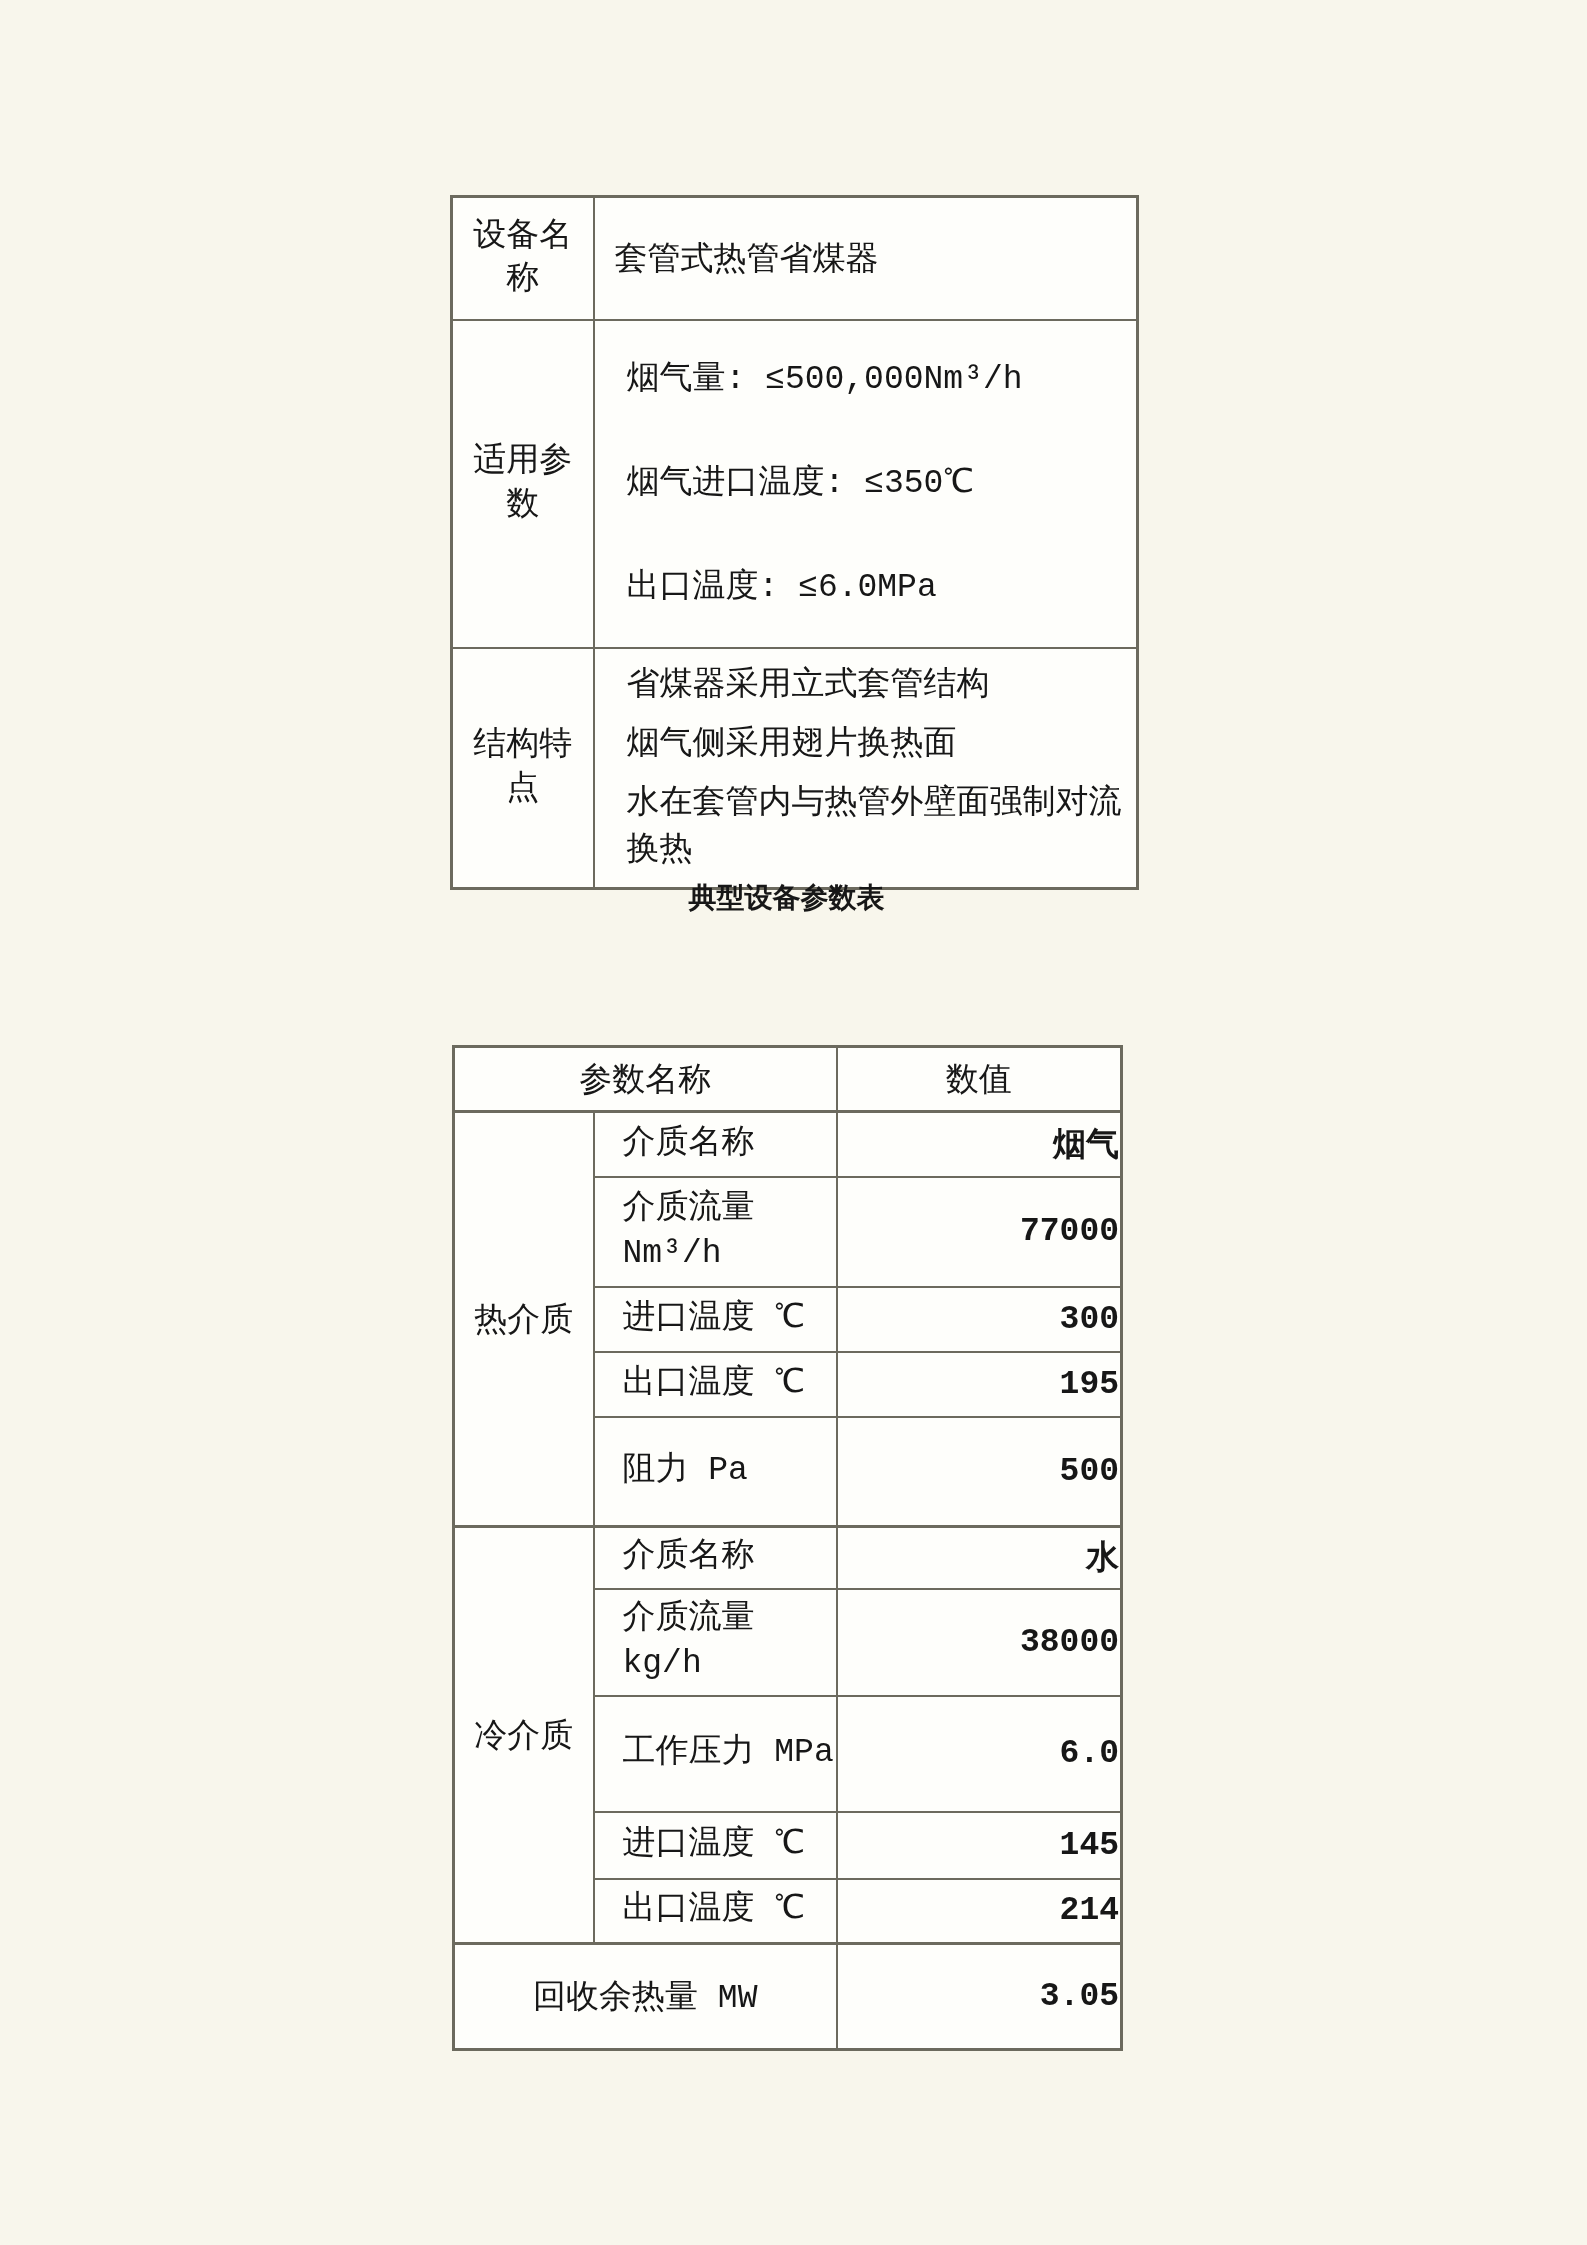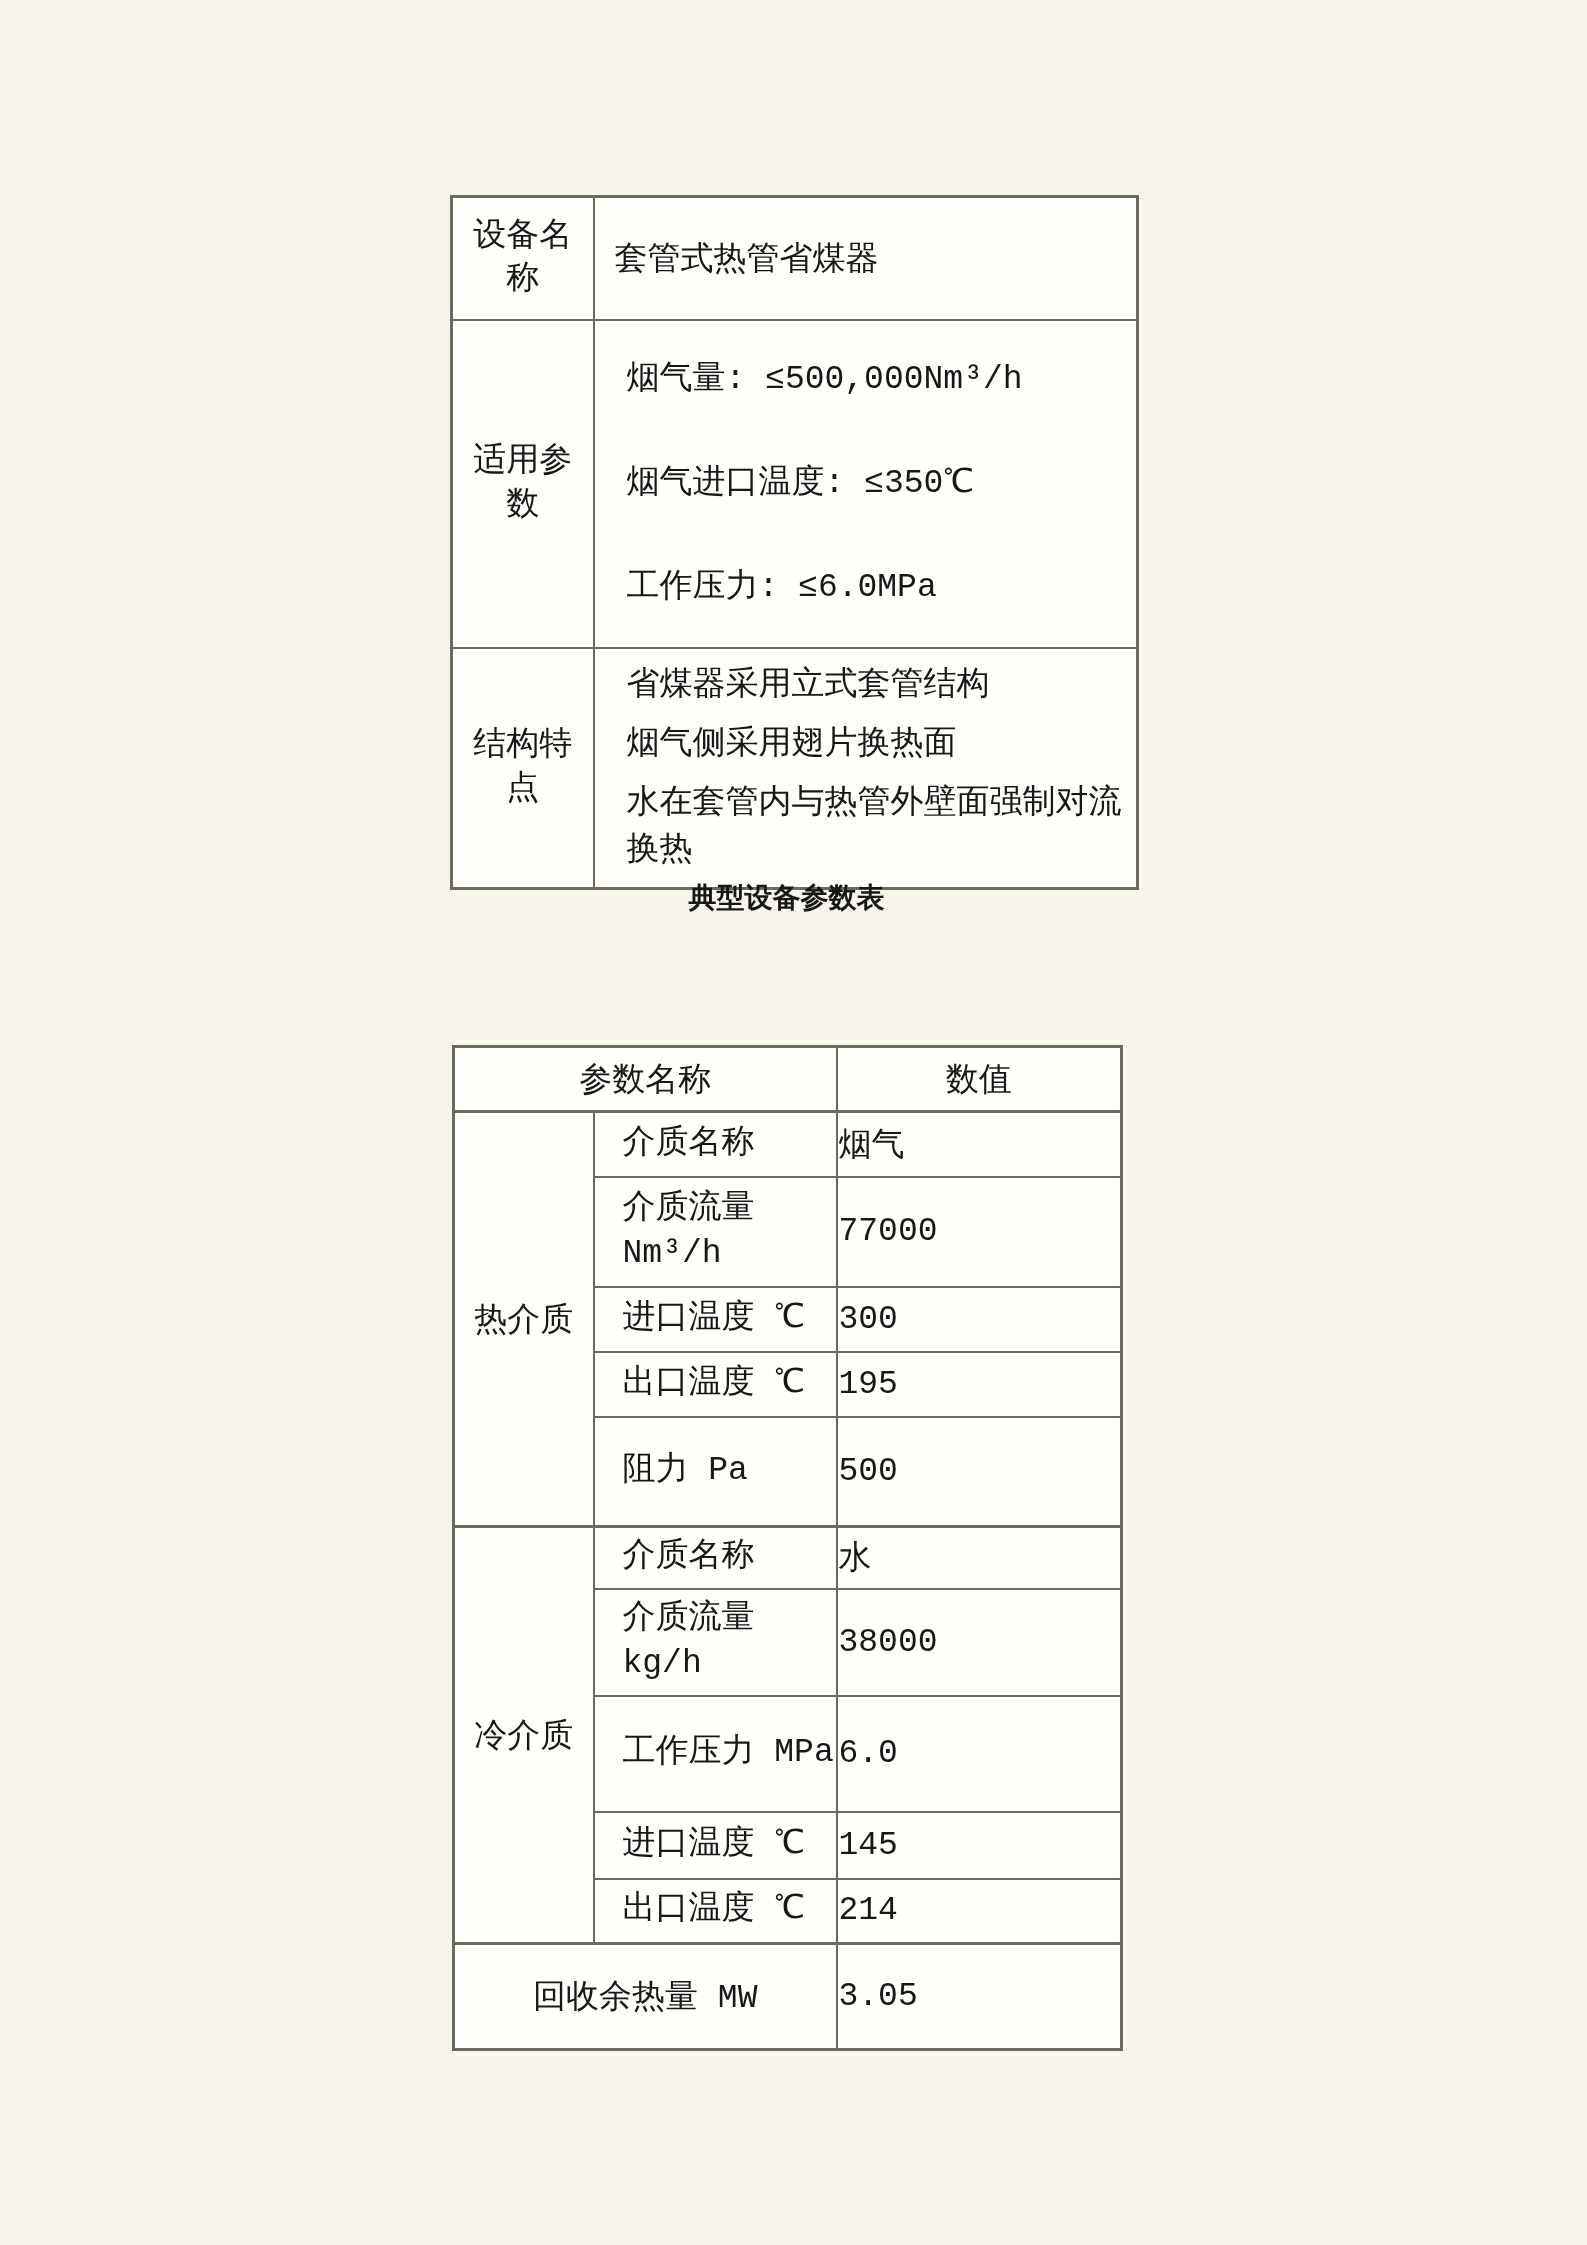--- a/index.html
+++ b/index.html
@@ -50,21 +50,21 @@
   }
 
   
   .param{left:452px;top:1045px;width:671px;border-radius:7px;}
   .param .g{width:140px;}
   .param .p{width:243px;}
   .param .hc{text-align:center;}
   .param .grp{text-align:center;padding:0 2px;}
   .param .pc{text-align:left;padding-left:28px;line-height:1.35;}
   .param .pc div{line-height:1.35;}
-  .param .vc{text-align:left;}
+  .param .vc{text-align:right;font-weight:bold;}
   .param .fc{text-align:center;}
   tr.sect > td{border-top-width:3px;}
   tr.hdr > td{border-bottom-width:3px;}
 </style>
 </head>
 <body>
 
 <table class="tbl spec">
   <colgroup>
       <col class="c1">
@@ -73,21 +73,21 @@
   <tbody>
     <tr class="sr1" style="height:123px">
       <td class="lab">设备名称</td>
       <td class="con">套管式热管省煤器</td>
     </tr>
     <tr class="sr2" style="height:280px">
       <td class="lab">适用参数</td>
       <td class="con">
         <p>烟气量: ≤500,000Nm³/h</p>
         <p>烟气进口温度: ≤350℃</p>
-        <p>工作压力: ≤6.0MPa</p>
+        <p>出口温度: ≤6.0MPa</p>
       </td>
     </tr>
     <tr class="sr3" style="height:190px">
       <td class="lab">结构特点</td>
       <td class="con">
         <p>省煤器采用立式套管结构</p>
         <p>烟气侧采用翅片换热面</p>
         <p>水在套管内与热管外壁面强制对流换热</p>
       </td>
     </tr>

